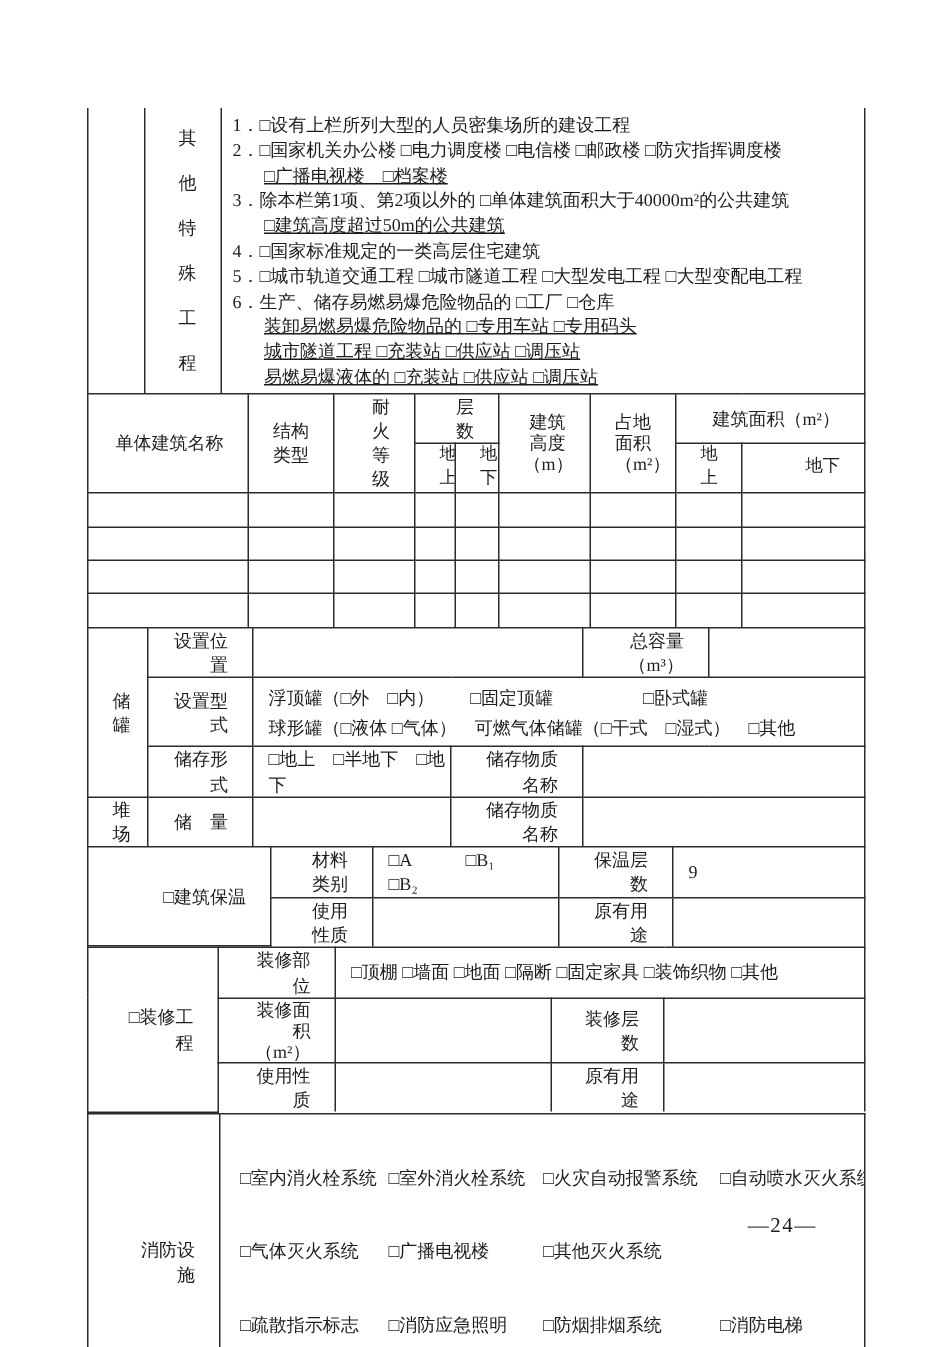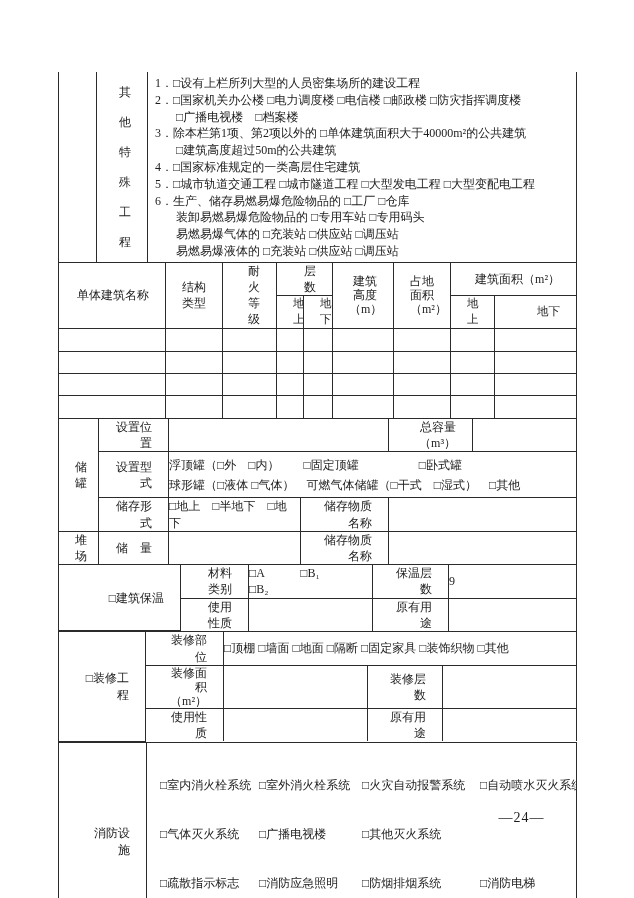--- a/index.html
+++ b/index.html
@@ -3,26 +3,26 @@
 <meta charset="utf-8">
 <style>
   html,body{margin:0;padding:0;background:#e8e8e8;}
   .page{position:relative;width:634px;height:898px;background:#ffffff;margin:0 auto;
         font-family:"Liberation Serif","DejaVu Serif",serif;color:#1c1c1c;overflow:hidden;}
   .content{position:absolute;left:58px;top:72px;width:518px;}
   table{border-collapse:collapse;table-layout:fixed;width:518px;}
   td{border:1px solid #2b2b2b;font-size:12px;padding:0 3px;vertical-align:middle;
      overflow:hidden;line-height:1.35;}
   .lbl{text-align:right;padding:0 16px;}
-  .val{text-align:left;padding-left:0;}
+  .val{text-align:left;padding-left:10px;}
   
   .t1 td{border-top:none;border-bottom:none;}
   .t1 .items{padding:3px 2px 2px 7px;vertical-align:top;}
   .t1 .line{line-height:16.8px;white-space:nowrap;}
-  .t1 .ind{padding-left:21px;}
+  .t1 .ind{padding-left:21px;text-decoration:underline;}
   .seclabel{line-height:30px;}
   
   .t2 tr:last-child td,.t3 tr:last-child td,.t4 tr:last-child td,.t5 tr:last-child td{border-bottom:none;}
   .t6 td{border-bottom:none;}
   .hdr2{line-height:14px;}
   .small{font-size:11.5px;}
   .fire-grid{display:grid;grid-template-columns:99px 103px 118px 1fr;padding-left:10px;margin-top:31px;}
   .fire-grid span{line-height:18px;white-space:nowrap;}
   .twoline{line-height:20px;white-space:nowrap;}
   .pageno{position:absolute;top:810px;left:464px;width:115px;text-align:center;
@@ -52,21 +52,21 @@
         <td class="items">
           <div class="line">1．□设有上栏所列大型的人员密集场所的建设工程</div>
           <div class="line">2．□国家机关办公楼 □电力调度楼 □电信楼 □邮政楼 □防灾指挥调度楼</div>
           <div class="line ind">□广播电视楼　□档案楼</div>
           <div class="line">3．除本栏第1项、第2项以外的 □单体建筑面积大于40000m²的公共建筑</div>
           <div class="line ind">□建筑高度超过50m的公共建筑</div>
           <div class="line">4．□国家标准规定的一类高层住宅建筑</div>
           <div class="line">5．□城市轨道交通工程 □城市隧道工程 □大型发电工程 □大型变配电工程</div>
           <div class="line">6．生产、储存易燃易爆危险物品的 □工厂 □仓库</div>
           <div class="line ind">装卸易燃易爆危险物品的 □专用车站 □专用码头</div>
-          <div class="line ind">易燃易爆气体的 □充装站 □供应站 □调压站</div>
+          <div class="line ind">城市隧道工程 □充装站 □供应站 □调压站</div>
           <div class="line ind">易燃易爆液体的 □充装站 □供应站 □调压站</div>
         </td>
       </tr>
     </tbody>
       </table>
 
     <table class="t2">
       <colgroup>
         <col style="width:107px">
           <col style="width:57px">

